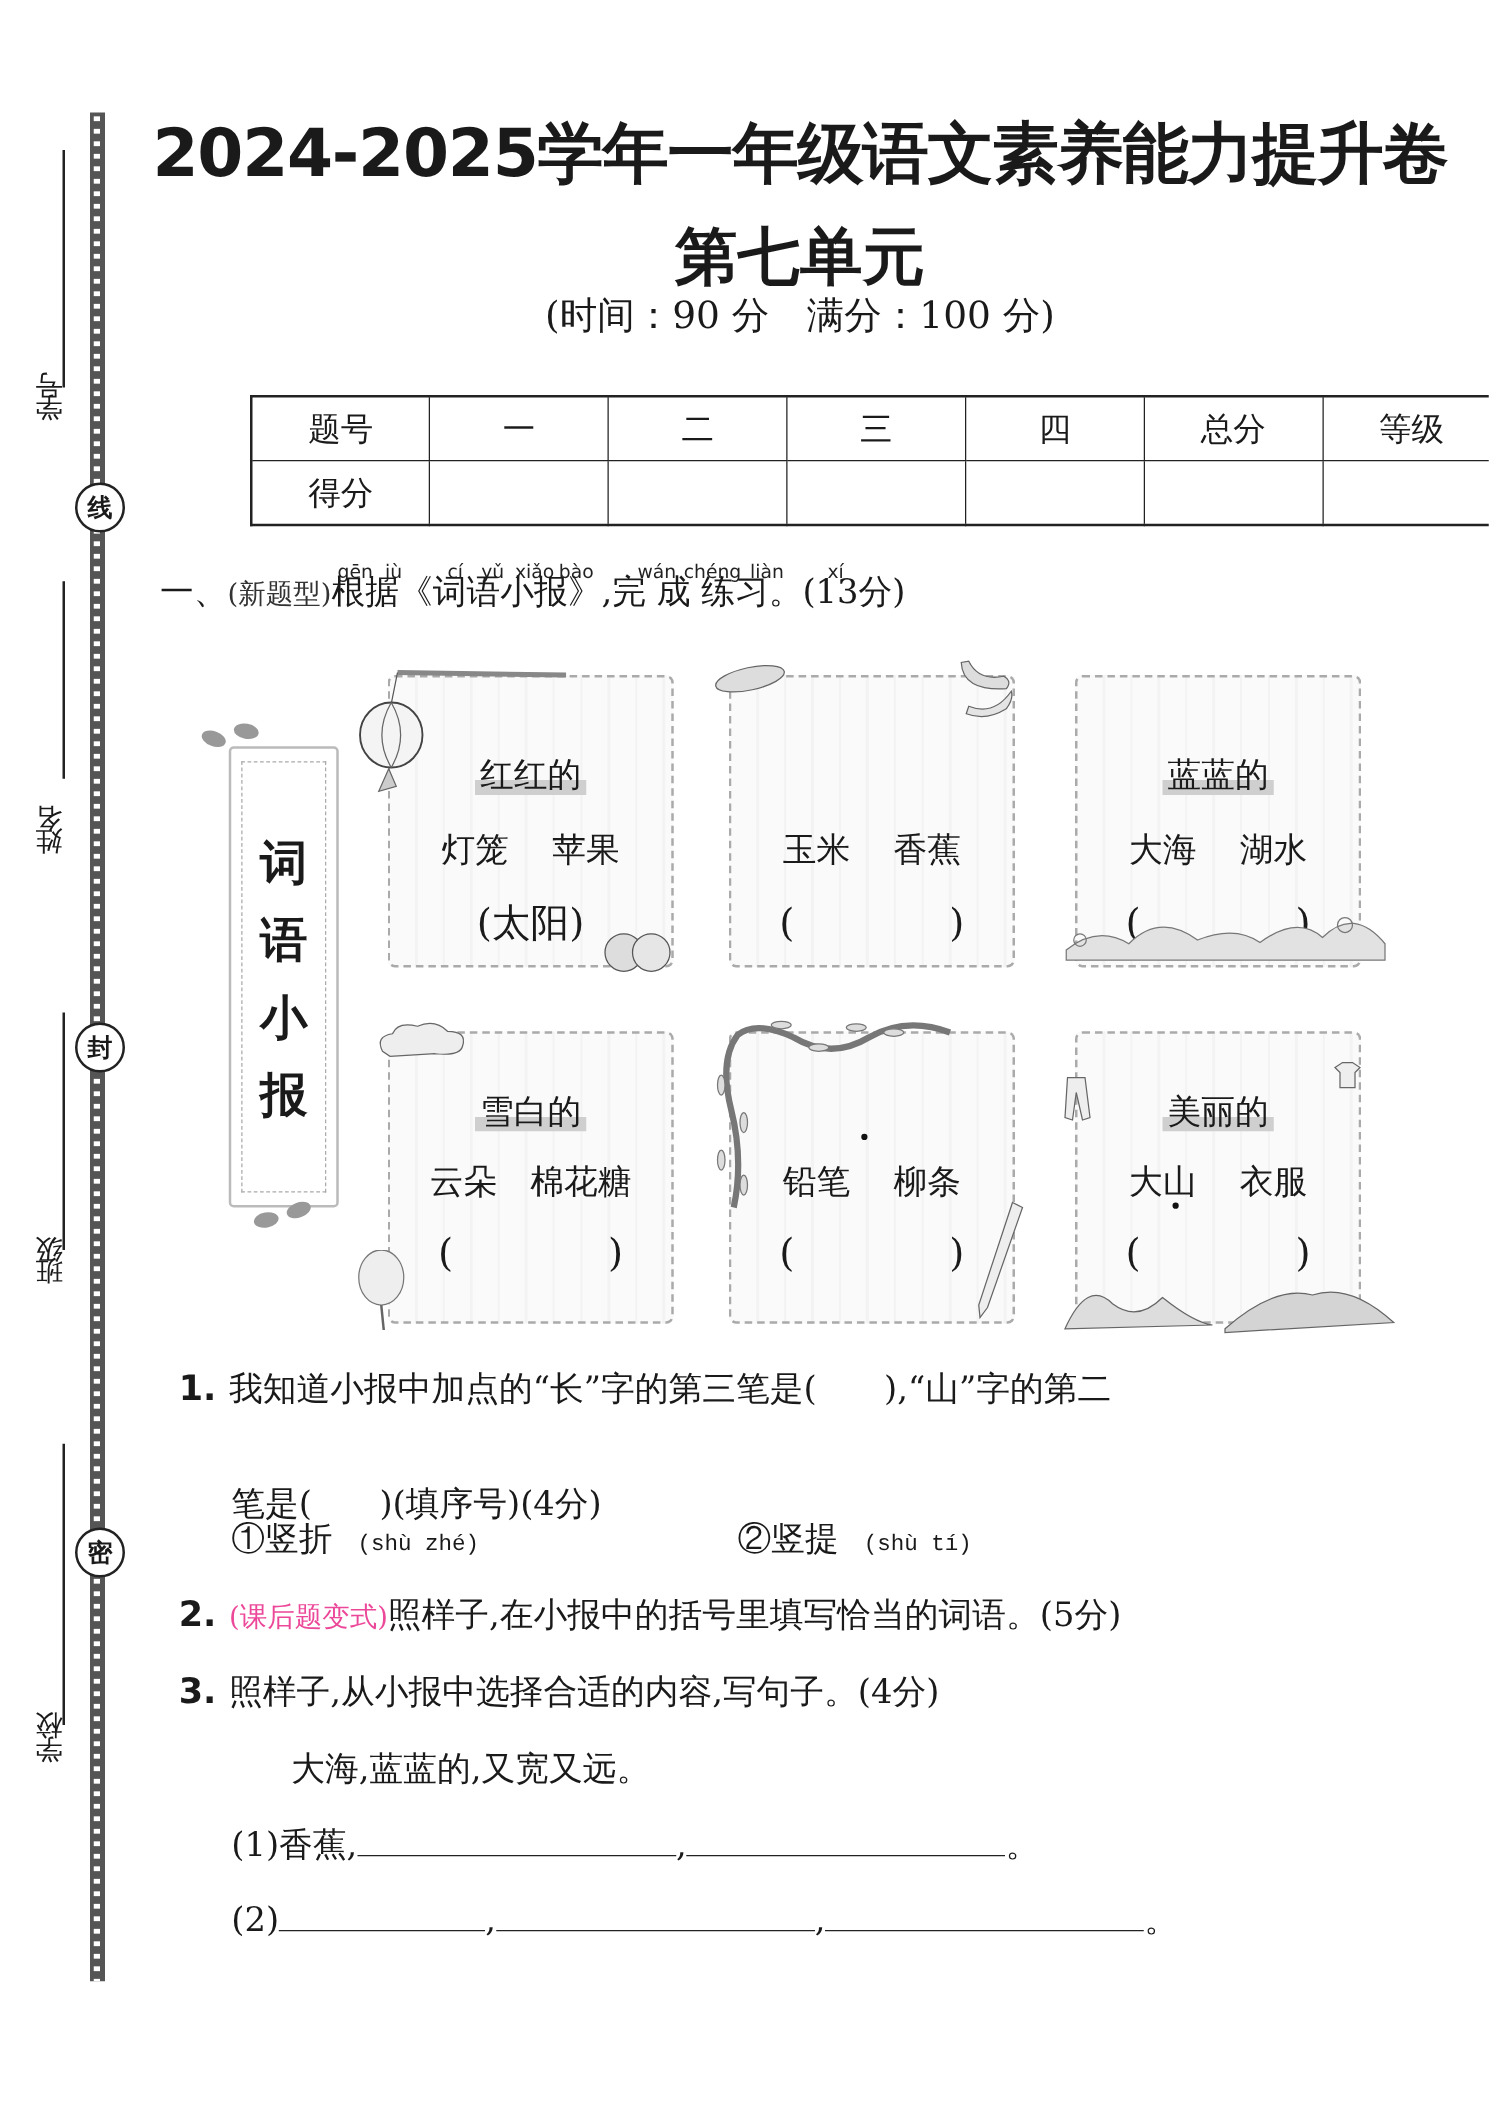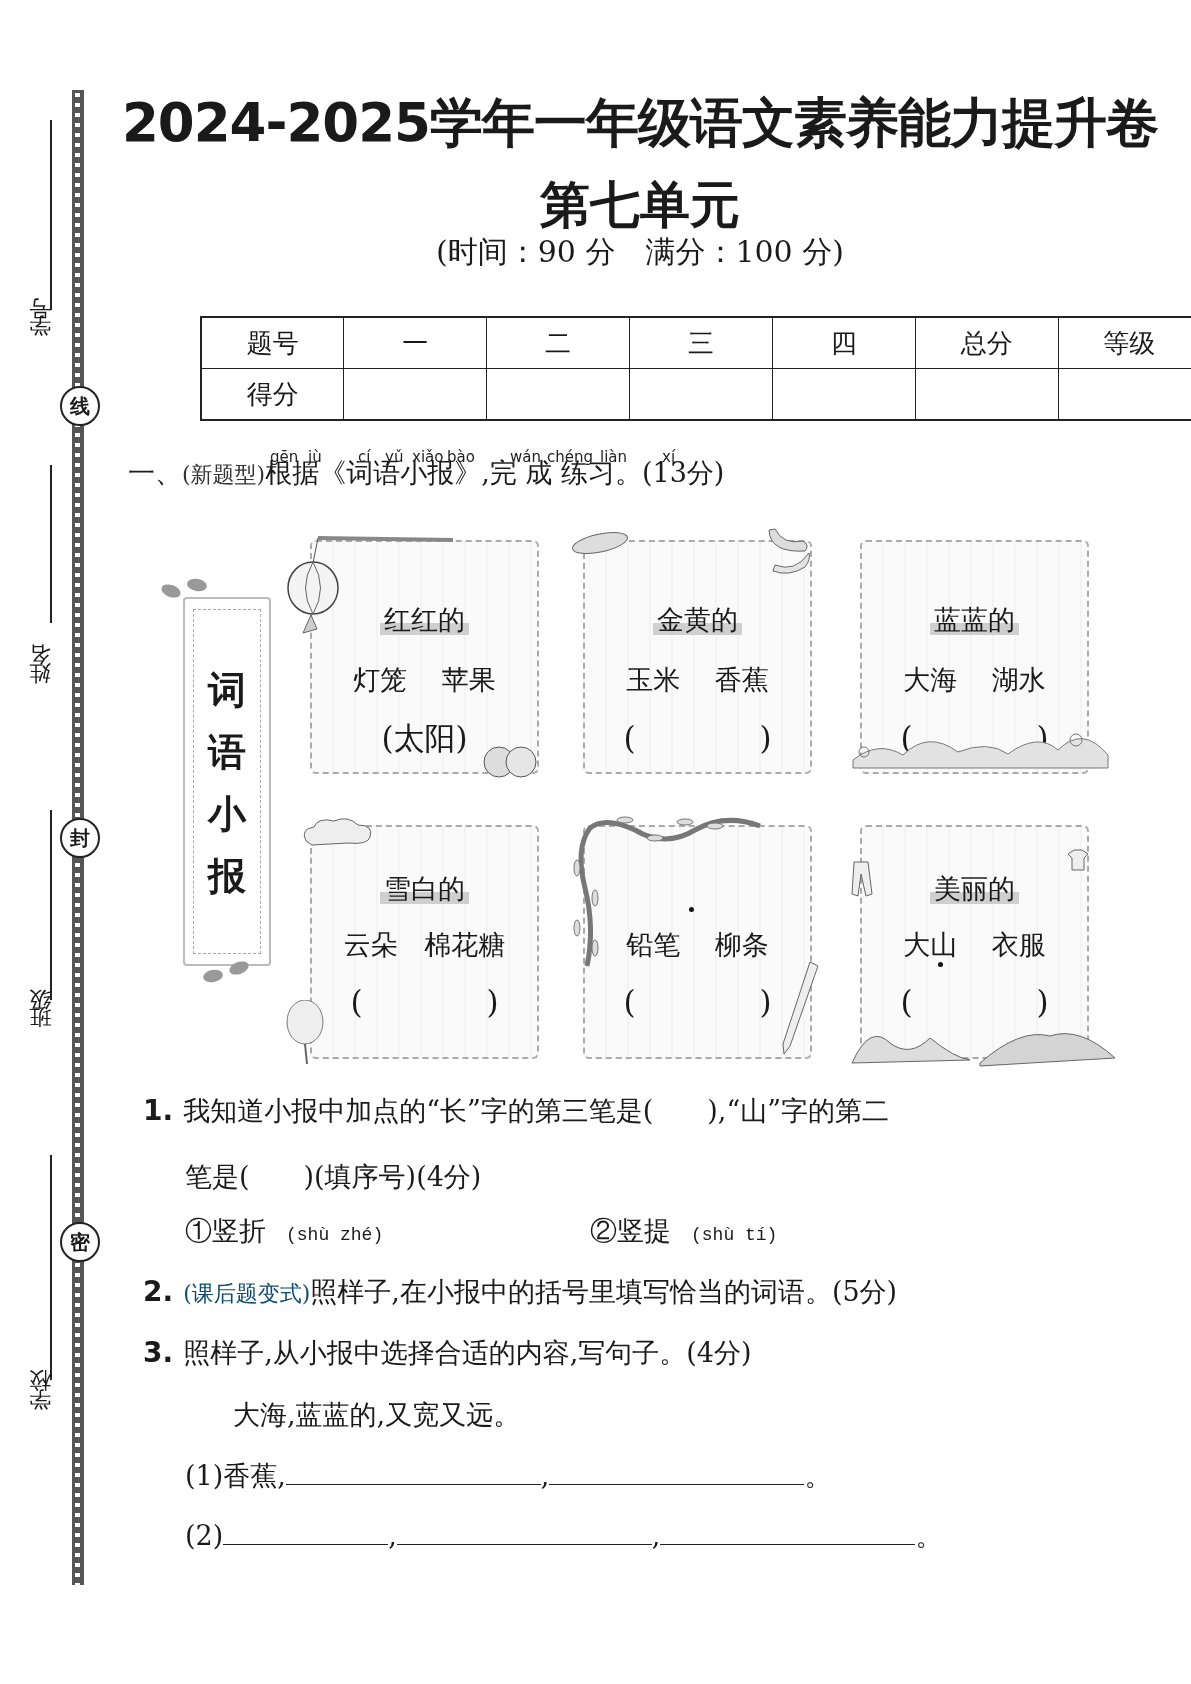--- a/index.html
+++ b/index.html
@@ -41,21 +41,21 @@
   .card { position:absolute; width:225px; height:230px; border:2px dashed #aaa; border-radius:6px;
           background: repeating-linear-gradient(to right, #fafafa 0 20px, #f3f3f3 20px 22px); }
   .card .adj { position:absolute; left:0; right:0; top:60px; text-align:center; font-size:27px; }
   .card .adj span { padding:0 4px; background:linear-gradient(to bottom, transparent 62%, #cfcfcf 62%); }
   .card .nouns { position:absolute; left:0; right:0; top:120px; text-align:center; font-size:27px; word-spacing:26px; white-space:nowrap; }
   .card .blank { position:absolute; left:0; right:0; top:176px; text-align:center; font-size:31px; white-space:pre; }
   .dot { position:absolute; width:5px; height:5px; border-radius:50%; background:#111; }
 
   .q { position:absolute; font-size:27px; white-space:nowrap; }
   .q b { font-family:"DejaVu Sans",sans-serif; font-size:28px; margin-right:10px; }
-  .q .tag { font-size:22px; color:#0c4a6e; }
+  .q .tag { font-size:22px; color:#ec4899; }
   .opt { font-family:"DejaVu Serif",serif; }
   .py { font-family:Liberation Mono, monospace; font-size:18px;margin-left:20px; }
   .uline { display:inline-block; border-bottom:1.5px solid #222; height:24px; vertical-align:baseline; }
 </style>
 </head>
 <body>
 
 <div>
   <div class="film"></div>
 
@@ -142,21 +142,20 @@
   <ellipse cx="30" cy="55" rx="25" ry="26" fill="#f4f4f4" stroke="#444" stroke-width="1.5"></ellipse>
   <path d="M30 29 Q15 55 30 81 M30 29 Q45 55 30 81" fill="none" stroke="#666"></path>
   <path d="M28 82 L20 100 L34 96 Z" fill="#ccc" stroke="#666"></path>
 </svg>
 <svg class="abs" style="left:483px;top:742px" width="60" height="40">
   <circle cx="16" cy="20" r="15" fill="#ddd" stroke="#555"></circle>
   <circle cx="38" cy="20" r="15" fill="#e6e6e6" stroke="#555"></circle>
 </svg>
 
 <div class="card" style="left:583px;top:540px;">
-  <div class="adj"><span>金黄的</span></div>
   <div class="nouns">玉米 香蕉</div>
   <div class="blank">(　　　　)</div>
 </div>
 <svg class="abs" style="left:570px;top:528px" width="60" height="30">
   <ellipse cx="30" cy="15" rx="28" ry="9" fill="#ddd" stroke="#666" transform="rotate(-12 30 15)"></ellipse>
 </svg>
 <svg class="abs" style="left:765px;top:525px" width="50" height="50">
   <path d="M4 5 Q5 28 40 26 Q45 20 38 16 Q18 20 10 4 Z" fill="#ddd" stroke="#666"></path>
   <path d="M10 40 Q30 48 44 28 Q46 34 40 42 Q24 52 8 46 Z" fill="#e4e4e4" stroke="#666"></path>
 </svg>
@@ -220,21 +219,21 @@
   <path d="M2 6 L8 2 L16 2 L22 6 L18 10 L18 22 L6 22 L6 10 Z" fill="#eee" stroke="#666"></path>
 </svg>
 <svg class="abs" style="left:850px;top:1018px" width="270" height="50">
   <path d="M2 45 Q20 5 40 25 Q60 40 80 20 Q105 40 120 42 L2 45 Z" fill="#ddd" stroke="#666"></path>
   <path d="M130 45 Q170 10 200 18 Q230 8 265 40 L130 48 Z" fill="#d4d4d4" stroke="#666"></path>
 </svg>
 
 <div class="q" style="left:143px;top:1093px;">
   <b>1.</b><span>我知道小报中加点的“长”字的第三笔是(　　),“山”字的第二</span>
 </div>
-<div class="q" style="left:185px;top:1159px;">笔是(　　)(填序号)(4分)</div>
+<div class="q" style="left:185px;top:1185px;">笔是(　　)(填序号)(4分)</div>
 <div class="q" style="left:185px;top:1213px;">
   <span class="opt">①竖折</span><span class="py">(shù zhé)</span>
 </div>
 <div class="q" style="left:590px;top:1213px;">
   <span class="opt">②竖提</span><span class="py">(shù tí)</span>
 </div>
 
 <div class="q" style="left:143px;top:1274px;">
   <b>2.</b><span class="tag">(课后题变式)</span><span>照样子,在小报中的括号里填写恰当的词语。(5分)</span>
 </div>

